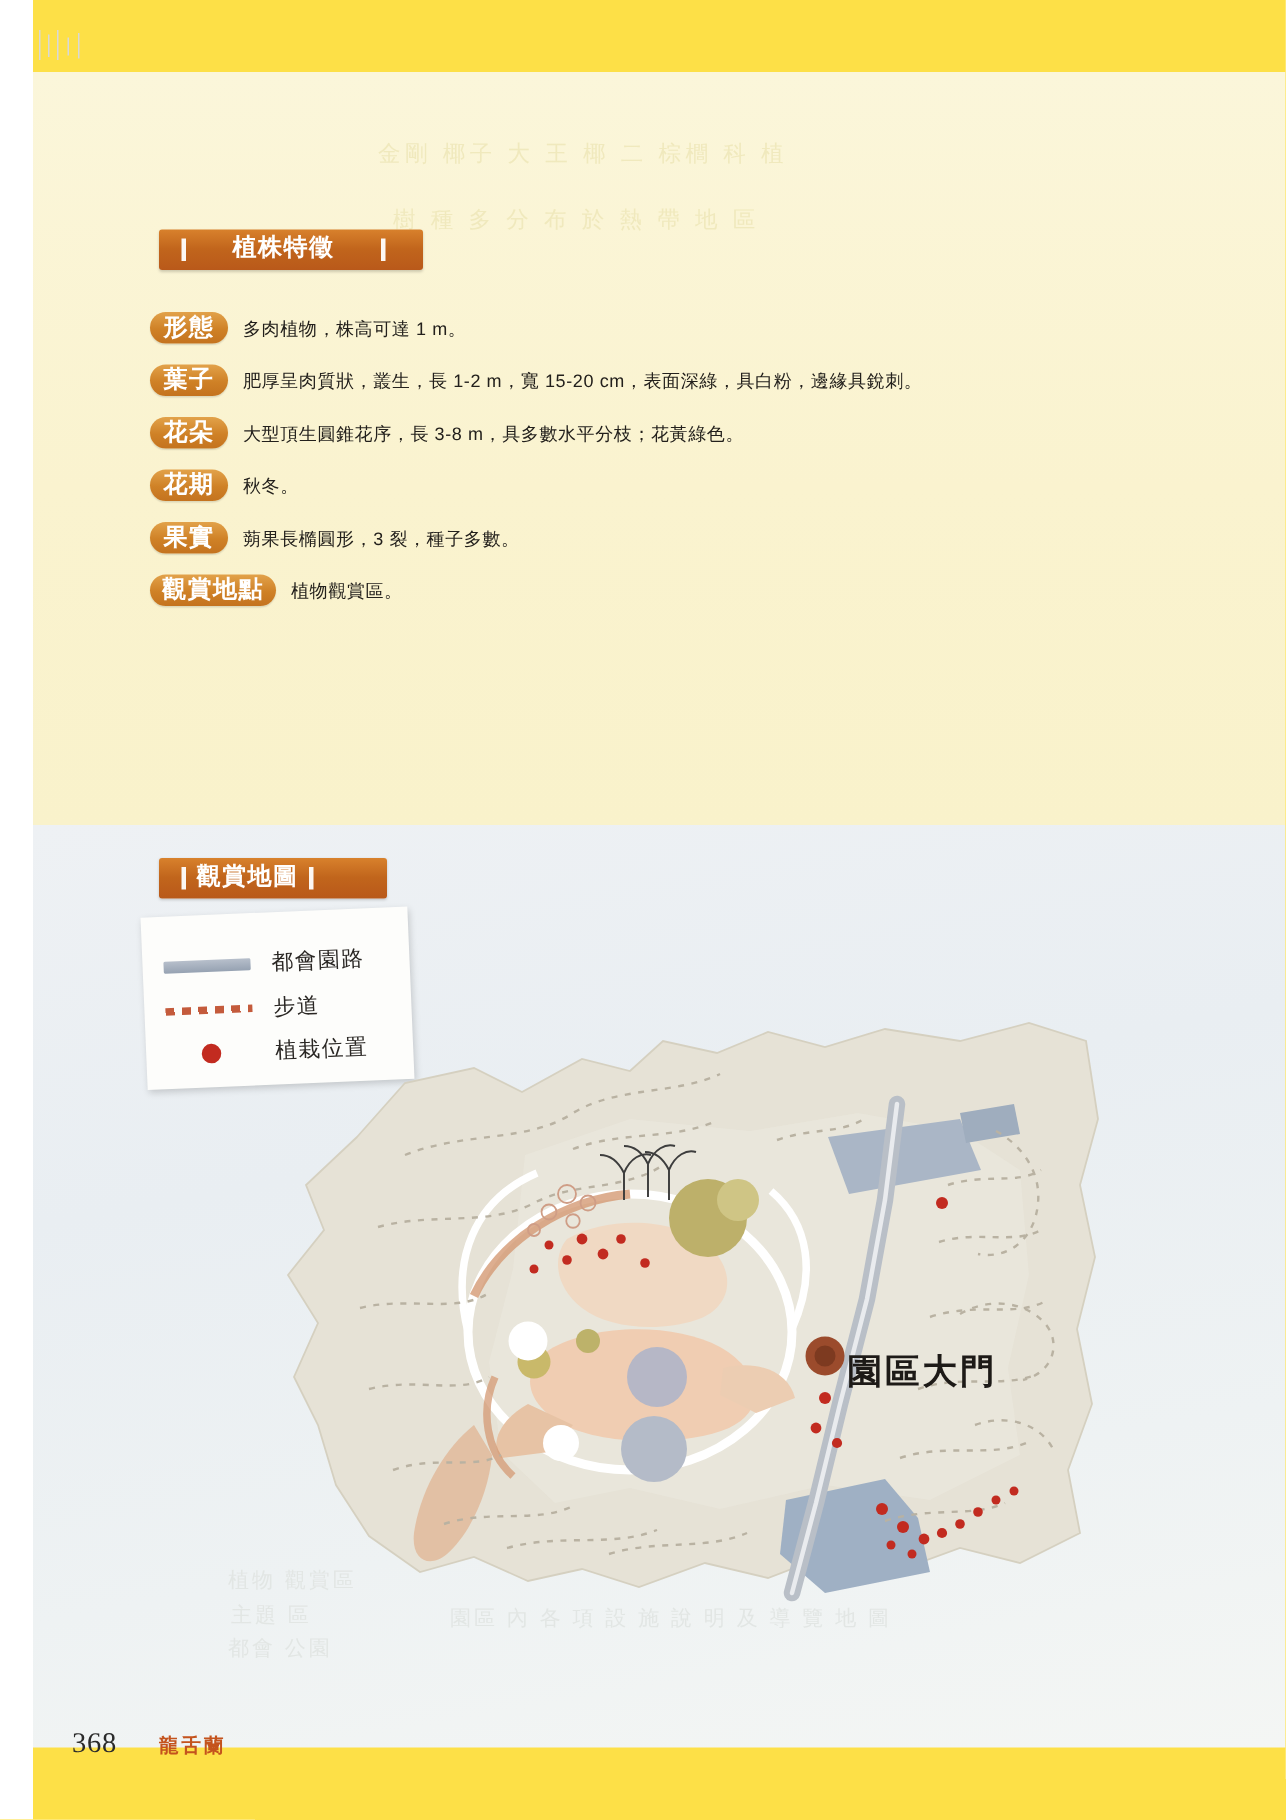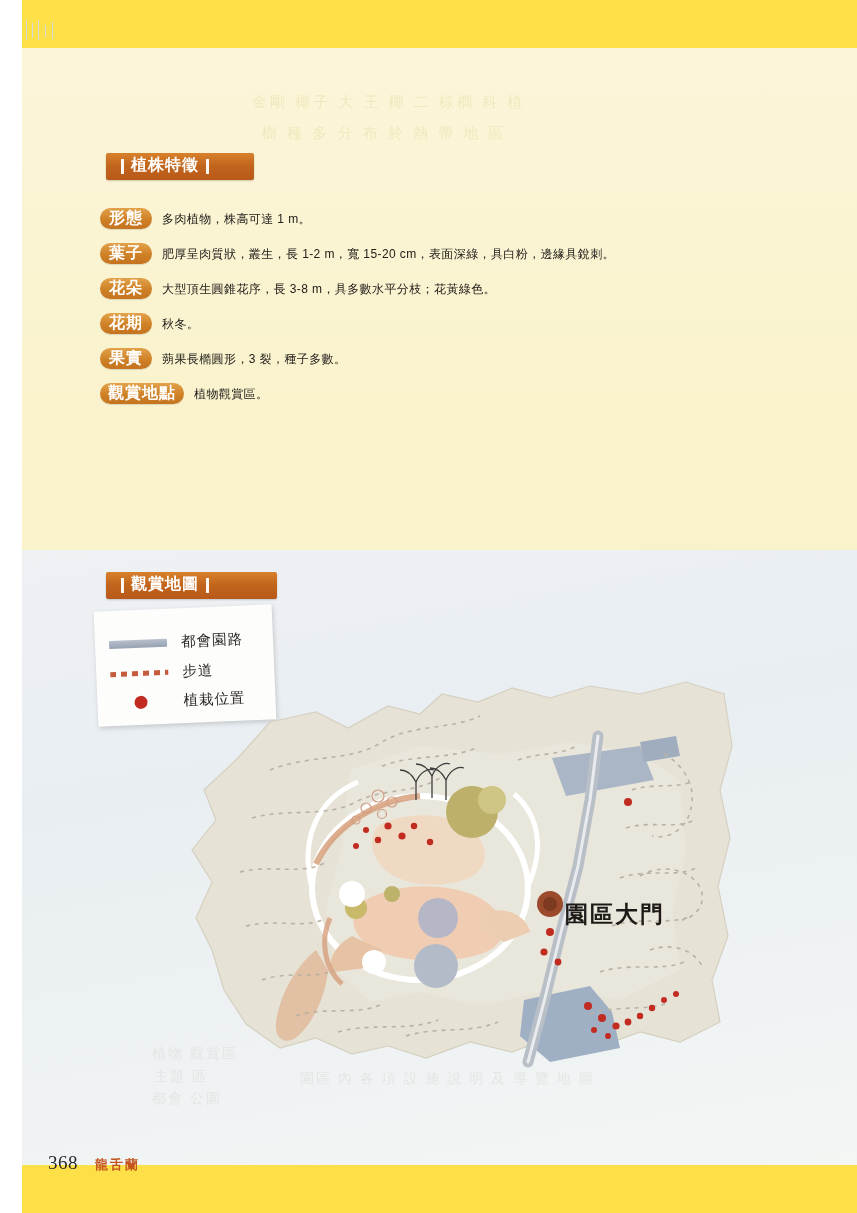--- a/index.html
+++ b/index.html
@@ -98,22 +98,22 @@
   }
   .ribbon .bar {
     width: 3px;
     height: 15px;
     background: #ffffff;
     margin: 0 7px;
     opacity: .95;
   }
   .ribbon .txt { padding-bottom: 2px; }
 
-  #heading-plant { left: 106px; top: 153px; width: 148px; }
-  #heading-map   { left: 106px; top: 572px; width: 171px; }
+  #heading-plant { left: 106px; top: 153px; width: 176px; gap: 24px; }
+  #heading-map   { left: 106px; top: 572px; width: 152px; }
 
   
   .info-list {
     position: absolute;
     left: 100px;
     top: 206px;
     width: 690px;
   }
   .info-row {
     display: flex;
@@ -216,38 +216,38 @@
     position: absolute;
     left: 48px;
     top: 1152px;
     display: flex;
     align-items: baseline;
   }
   .page-num {
     font-size: 19px;
     color: #2b2b2b;
     letter-spacing: .5px;
-    margin-right: 17px;
+    margin-right: 28px;
     font-family: "Liberation Serif", serif;
   }
   .footer-title {
     font-size: 13px;
     color: #c4531d;
     font-weight: bold;
     letter-spacing: 2px;
   }
 </style>
 </head>
 <body>
 
 <div class="page">
 
   <div class="cream-panel">
     <div class="cream-ghost" style="left:230px; top:45px;">金剛 椰子 大 王 椰 二 棕櫚 科 植</div>
-    <div class="cream-ghost" style="left:240px; top:76px;">樹 種 多 分 布 於 熱 帶 地 區</div>
+    <div class="cream-ghost" style="left:240px; top:89px;">樹 種 多 分 布 於 熱 帶 地 區</div>
   </div>
 
   <div class="map-panel">
     <div class="map-ghost" style="left:130px; top:495px;">植物 觀賞區</div>
     <div class="map-ghost" style="left:132px; top:518px;">主題 區</div>
     <div class="map-ghost" style="left:130px; top:540px;">都會 公園</div>
     <div class="map-ghost" style="left:278px; top:520px;">園區 內 各 項 設 施 說 明 及 導 覽 地 圖</div>
   </div>
 
   <div class="left-strip"></div>

